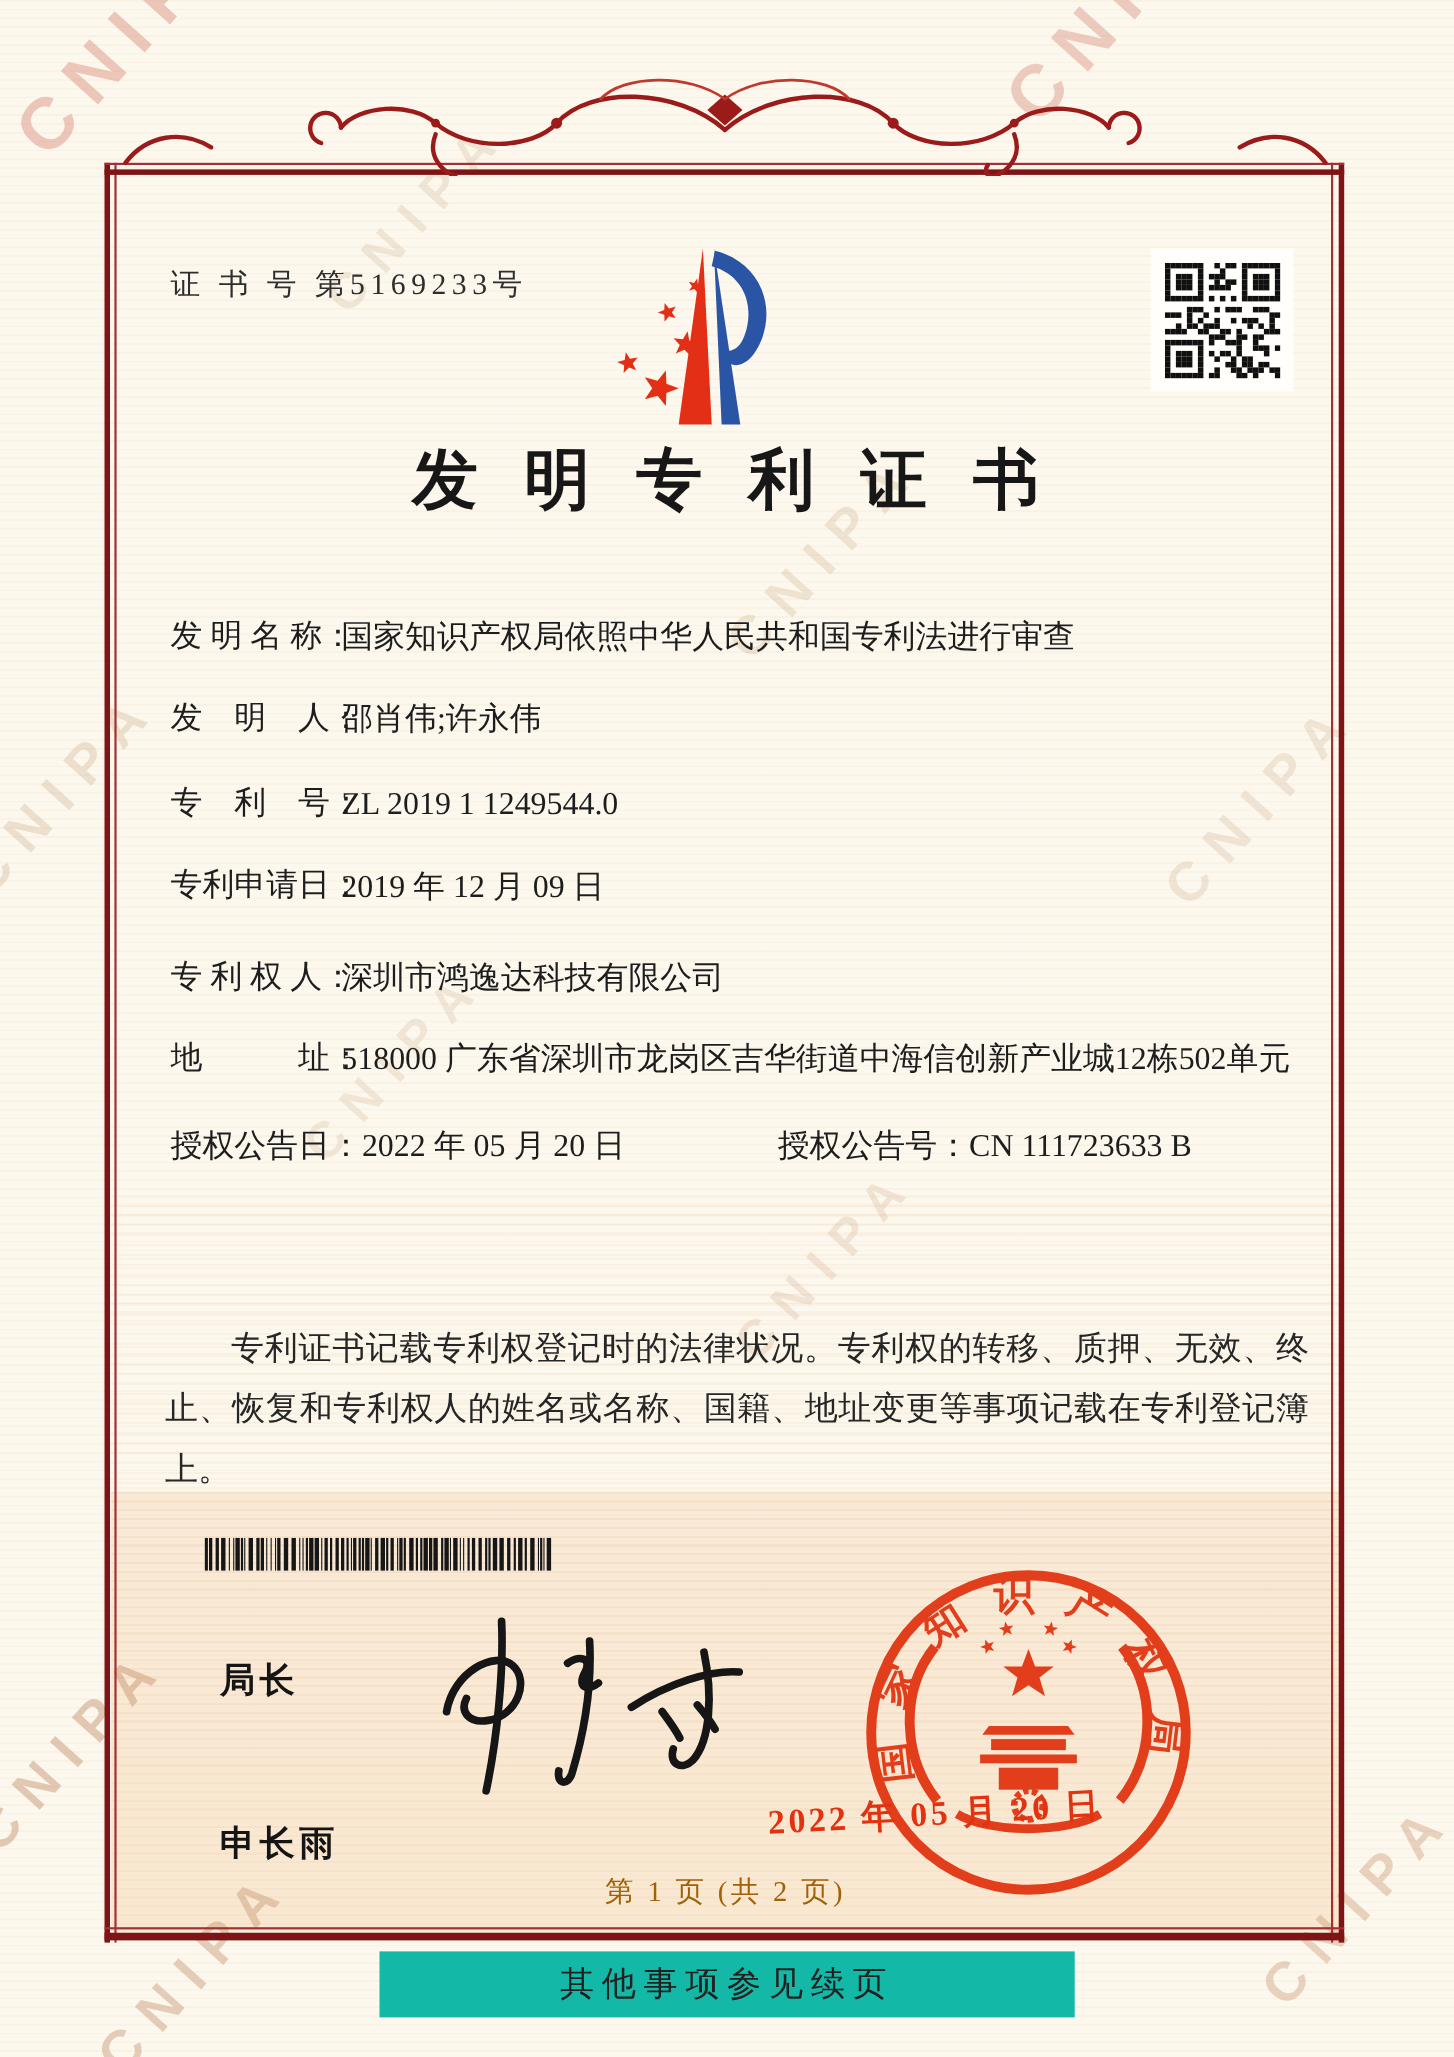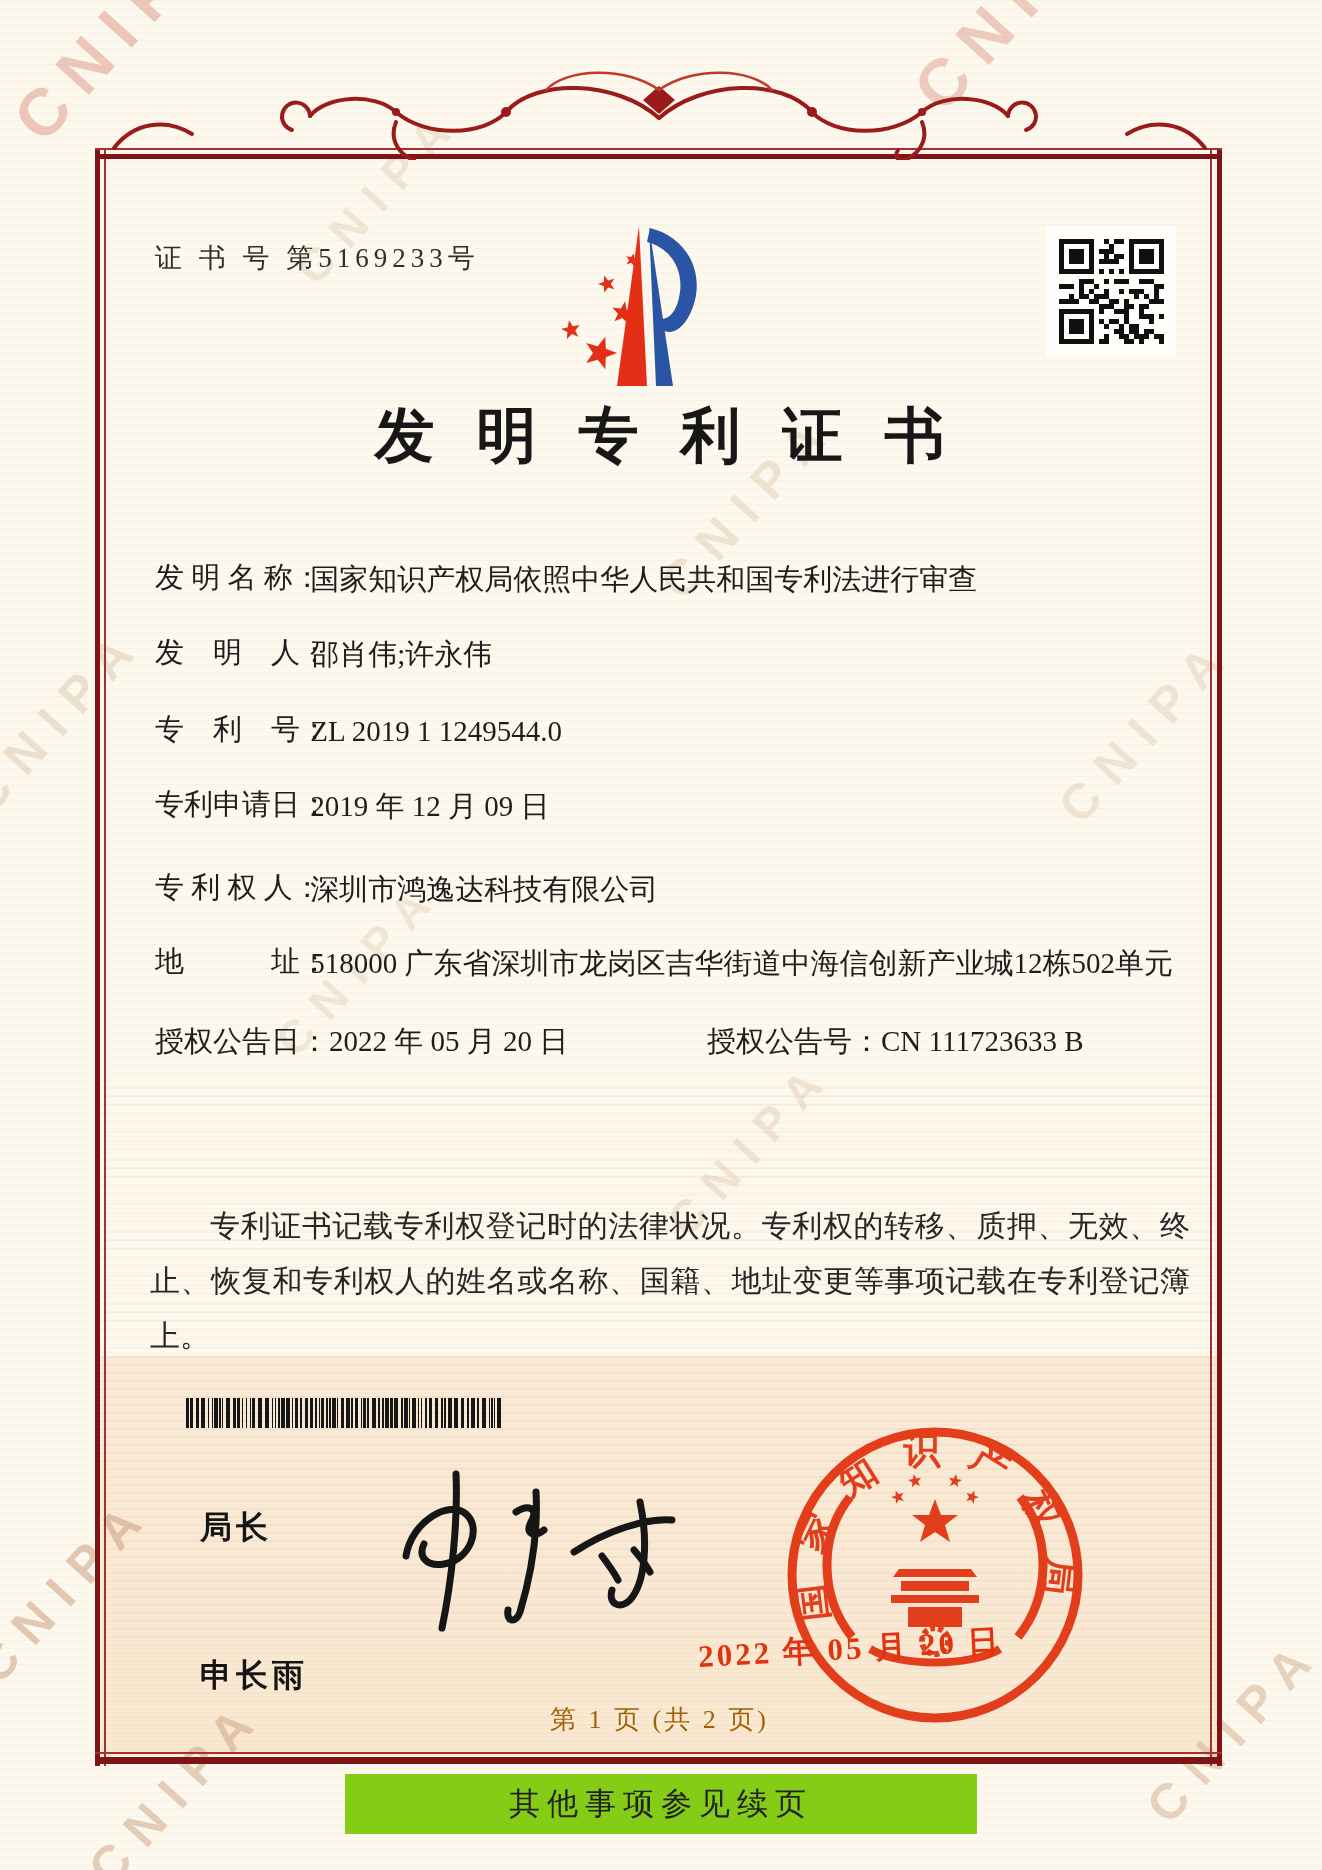--- a/index.html
+++ b/index.html
@@ -26,21 +26,21 @@
   .frow{position:absolute;left:155px;font-size:29px;color:#1d1d1d;}
   .frow .lab{display:inline-block;width:148px;vertical-align:top;white-space:pre;}
   .frow .val{display:inline-block;vertical-align:top;max-width:880px;line-height:42px;}
   .gpair{position:absolute;font-size:29px;color:#1d1d1d;}
   .para{position:absolute;left:150px;width:1040px;font-size:30px;line-height:55px;
         text-align:justify;text-indent:2em;color:#262626;}
   .signer{position:absolute;left:200px;font-family:"Liberation Sans","DejaVu Sans",sans-serif;
           font-weight:600;font-size:32px;color:#151515;letter-spacing:4px;}
   .pageno{position:absolute;left:96px;width:1127px;top:1702px;text-align:center;font-size:26px;
           letter-spacing:3px;color:#a16207;}
-  .cont-strip{position:absolute;left:345px;top:1774px;width:632px;height:60px;background:#84cc16;
+  .cont-strip{position:absolute;left:345px;top:1774px;width:632px;height:60px;background:#14b8a6;
           display:flex;align-items:center;justify-content:center;}
   .cont-strip span{font-size:31px;letter-spacing:7px;color:#222;}
   .qr-patch{position:absolute;left:1046px;top:226px;width:130px;height:130px;background:#fffefb;
           display:flex;align-items:center;justify-content:center;}
   .seal-date{position:absolute;left:698px;top:1628px;font-size:31px;font-weight:600;color:#e2320f;
           letter-spacing:3px;transform:rotate(-3deg);}
   .barcode-wrap{position:absolute;left:186px;top:1398px;}
   svg{display:block;}
 </style>
 </head>

